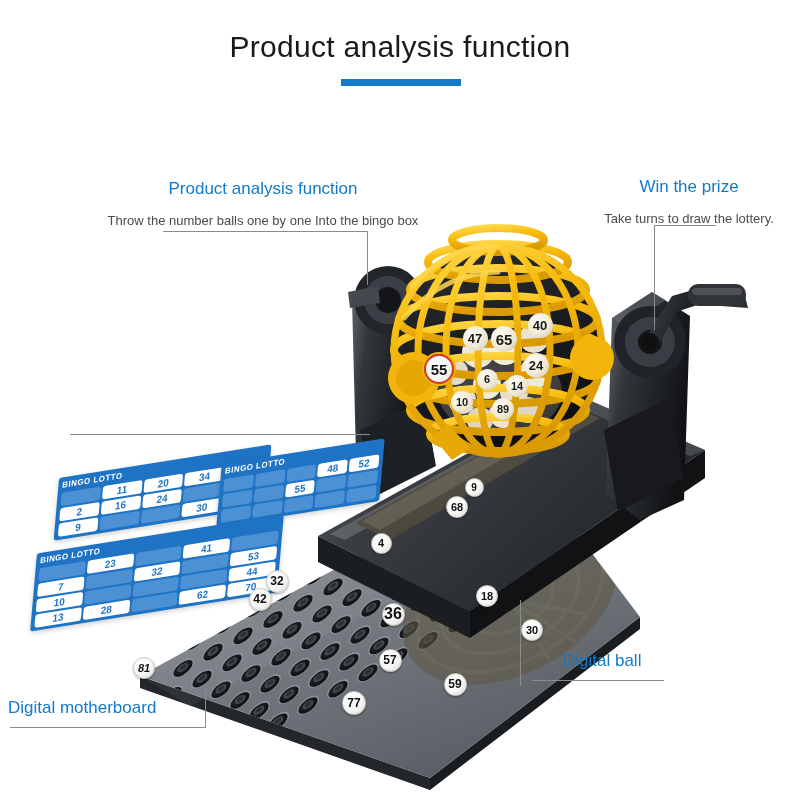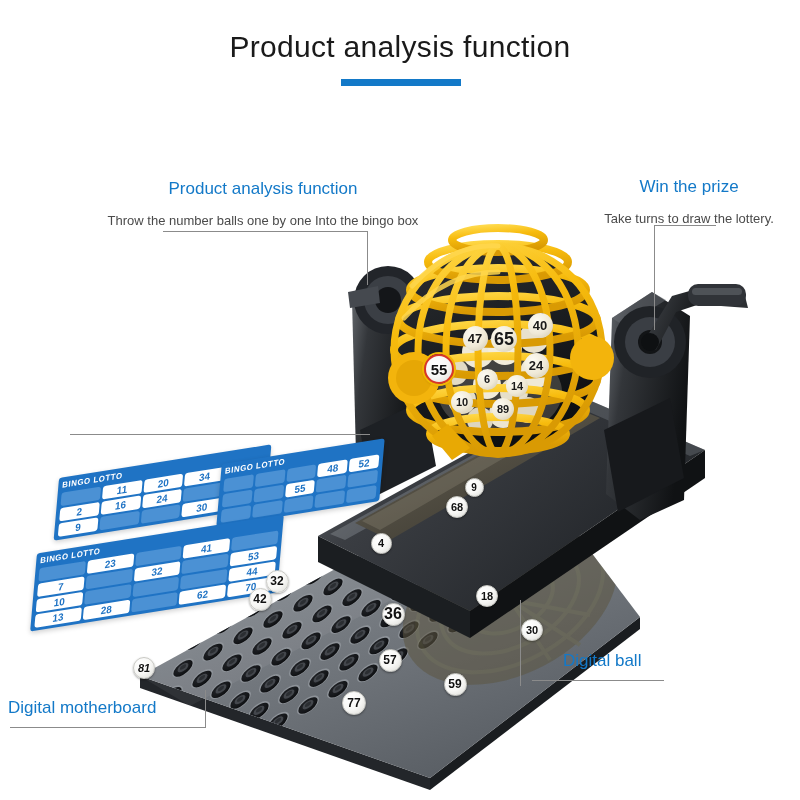--- a/index.html
+++ b/index.html
@@ -409,21 +409,21 @@
         <div class="bingo-cell dim"></div>
         <div class="bingo-cell">62</div>
         <div class="bingo-cell">70</div>
       </div>
     </div>
   </div>
 
   <div id="cage-balls">
       <div class="nball ringed" style="left: 424px; top: 354px; width: 30px; height: 30px; font-size: 15px;">55</div>
       <div class="cageball" style="left: 462.5px; top: 325.5px; width: 25px; height: 25px; font-size: 13px;">47</div>
-      <div class="cageball" style="left: 491px; top: 326px; width: 26px; height: 26px; font-size: 18px;">65</div>
+      <div class="cageball" style="left: 491px; top: 326px; width: 26px; height: 26px; font-size: 15px;">65</div>
       <div class="cageball" style="left: 527.5px; top: 312.5px; width: 25px; height: 25px; font-size: 13px;">40</div>
       <div class="cageball" style="left: 523.5px; top: 352.5px; width: 25px; height: 25px; font-size: 13px;">24</div>
       <div class="cageball" style="left: 506px; top: 375px; width: 22px; height: 22px; font-size: 11px;">14</div>
       <div class="cageball" style="left: 476.5px; top: 368.5px; width: 21px; height: 21px; font-size: 11px;">6</div>
       <div class="cageball" style="left: 451px; top: 391px; width: 22px; height: 22px; font-size: 11px;">10</div>
       <div class="cageball" style="left: 492px; top: 398px; width: 22px; height: 22px; font-size: 11px;">89</div>
     </div>
   <div id="board-balls">
       <div class="nball" style="left: 464.5px; top: 477.5px; width: 19px; height: 19px; font-size: 10px;">9</div>
       <div class="nball" style="left: 446px; top: 496px; width: 22px; height: 22px; font-size: 11px;">68</div>

